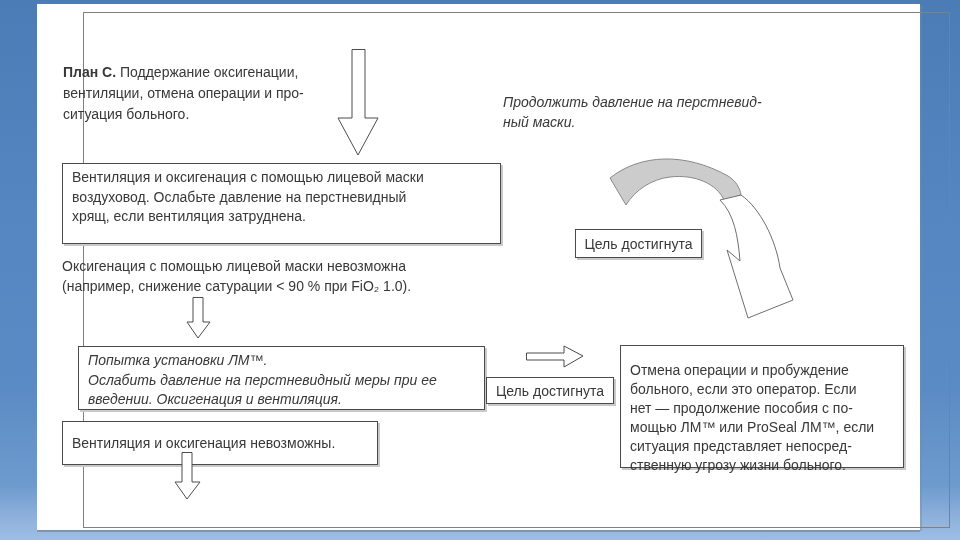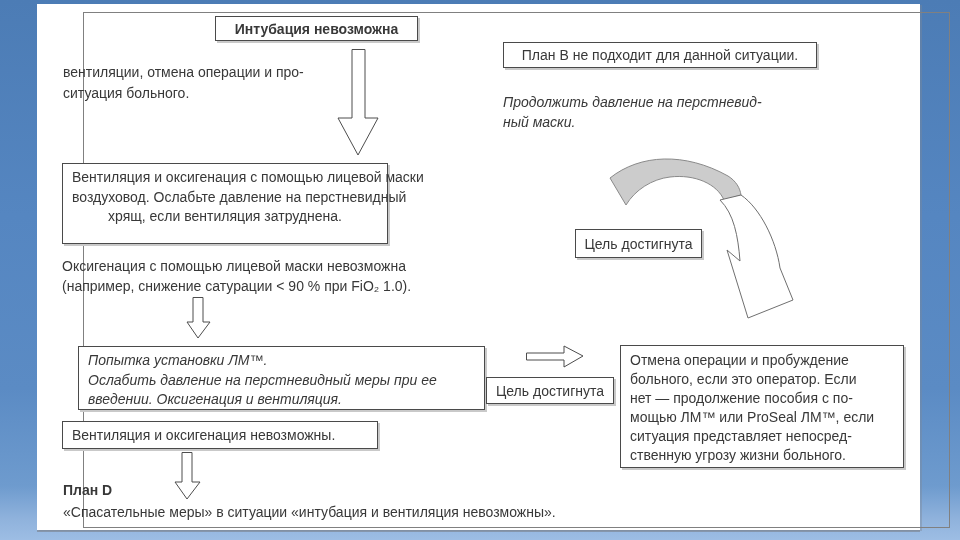--- a/index.html
+++ b/index.html
@@ -23,81 +23,72 @@
     position:absolute; background:#fff; border:1px solid #4a4a4a;
     box-shadow:2px 2px 0 #c9c9c9; font-size:14px; color:#383838;
   }
   .cbox { display:flex; align-items:center; justify-content:center; }
   .tblock { position:absolute; font-size:14px; color:#383838; }
   .ln { white-space:nowrap; }
   .b { font-weight:bold; }
   .arrow-svg { position:absolute; }
   .mask-box { line-height:19.5px; padding:4px 9px; }
   .lma-box { line-height:19.5px; padding:4px 9px; }
-  .outcome-box { line-height:19px; padding:5px 9px; }
+  .outcome-box { line-height:19px; padding:15px 9px; }
   .title-box { font-weight:bold; }
 </style>
 </head>
 <body>
 
 <div class="stage">
   <div class="page">
     <div class="frame"></div>
   </div>
 
-  <div class="fbox cbox title-box" style="left:215px; top:16px; width:203px; height:25px;">
-    <span>Интубация невозможна</span>
-  </div>
 
   <div class="tblock" style="left:63px; top:62px; width:300px; line-height:21px;">
+    <div class="ln"><span class="b">План C.</span><span> Поддержание оксигенации,</span></div>
     <div class="ln">вентиляции, отмена операции и про-</div>
     <div class="ln">ситуация больного.</div>
   </div>
 
   <svg class="arrow-svg" style="left:337px; top:49px;" width="42" height="107" viewBox="0 0 42 107">
     <polygon points="15,0.5 28,0.5 28,69 41,69 21,106 1,69 15,69" fill="#ffffff" stroke="#4d4d4d" stroke-width="1"></polygon>
   </svg>
 
-  <div class="fbox mask-box" style="left:62px; top:163px; width:326px; height:81px;text-align:center;">
+  <div class="fbox mask-box" style="left:62px; top:163px; width:439px; height:81px;">
     <div class="ln">Вентиляция и оксигенация с помощью лицевой маски</div>
     <div class="ln">воздуховод. Ослабьте давление на перстневидный</div>
     <div class="ln">хрящ, если вентиляция затруднена.</div>
   </div>
 
   <div class="tblock" style="left:62px; top:256px; width:420px; line-height:20px;">
     <div class="ln">Оксигенация с помощью лицевой маски невозможна</div>
     <div class="ln">(например, снижение сатурации &lt; 90 % при FiO₂ 1.0).</div>
   </div>
 
   <svg class="arrow-svg" style="left:186px; top:297px;" width="25" height="42" viewBox="0 0 25 42">
     <polygon points="7,0.5 17,0.5 17,25 24,25 12,41 1,25 7,25" fill="#ffffff" stroke="#4d4d4d" stroke-width="1"></polygon>
   </svg>
 
   <div class="fbox lma-box" style="left:78px; top:346px; width:407px; height:64px;font-style:italic;">
     <div class="ln">Попытка установки ЛМ™.</div>
     <div class="ln">Ослабить давление на перстневидный меры при ее</div>
     <div class="ln">введении. Оксигенация и вентиляция.</div>
   </div>
 
-  <div class="fbox" style="left:62px; top:421px; width:316px; height:28px; display:flex; align-items:center; padding-left:9px;">
+  <div class="fbox" style="left:62px; top:421px; width:316px; height:44px; display:flex; align-items:center; padding-left:9px;">
     <span class="ln">Вентиляция и оксигенация невозможны.</span>
   </div>
 
   <svg class="arrow-svg" style="left:174px; top:452px;" width="27" height="48" viewBox="0 0 27 48">
     <polygon points="8,0.5 18,0.5 18,30 26,30 13,47 1,30 8,30" fill="#ffffff" stroke="#4d4d4d" stroke-width="1"></polygon>
   </svg>
 
-  <div class="tblock" style="left:63px; top:479px; width:580px; line-height:22px;">
-    <div class="ln b">План D</div>
-    <div class="ln">«Спасательные меры» в ситуации «интубация и вентиляция невозможны».</div>
-  </div>
 
-  <div class="fbox cbox" style="left:503px; top:42px; width:314px; height:26px;">
-    <span>План В не подходит для данной ситуации.</span>
-  </div>
 
   <div class="tblock" style="left:503px; top:92px; width:310px; line-height:20px;font-style:italic;">
     <div class="ln">Продолжить давление на перстневид-</div>
     <div class="ln">ный маски.</div>
   </div>
 
   <svg class="arrow-svg" style="left:600px; top:148px;" width="200" height="178" viewBox="0 0 200 178">
     <path d="M 10,30 C 40,6 85,4 128,28 C 136,33 140,40 141,47 L 124,52 C 117,36 95,26 70,29 C 52,31 35,42 26,57 Z" fill="#cccccc" stroke="#8a8a8a" stroke-width="1"></path>
     <path d="M 141,47 C 160,60 176,92 180,120 L 193,152 L 148,170 L 127,102 L 140,113 C 138,88 134,66 120,52 Z" fill="#ffffff" stroke="#6f6f6f" stroke-width="1"></path>
   </svg>

